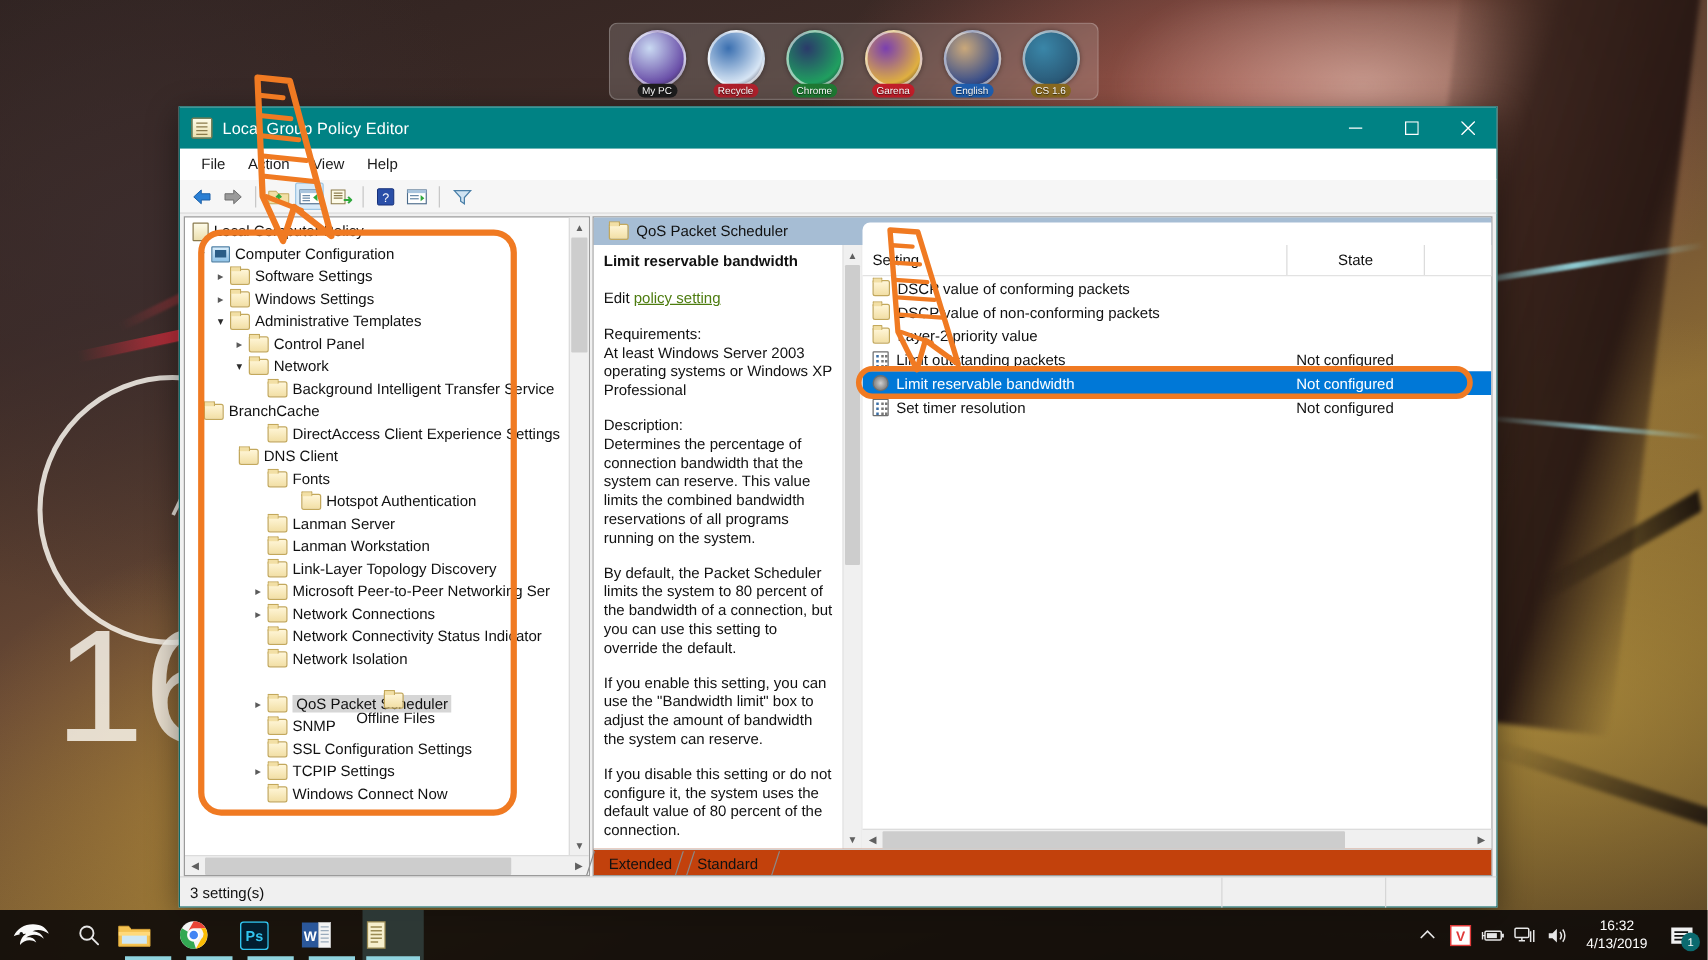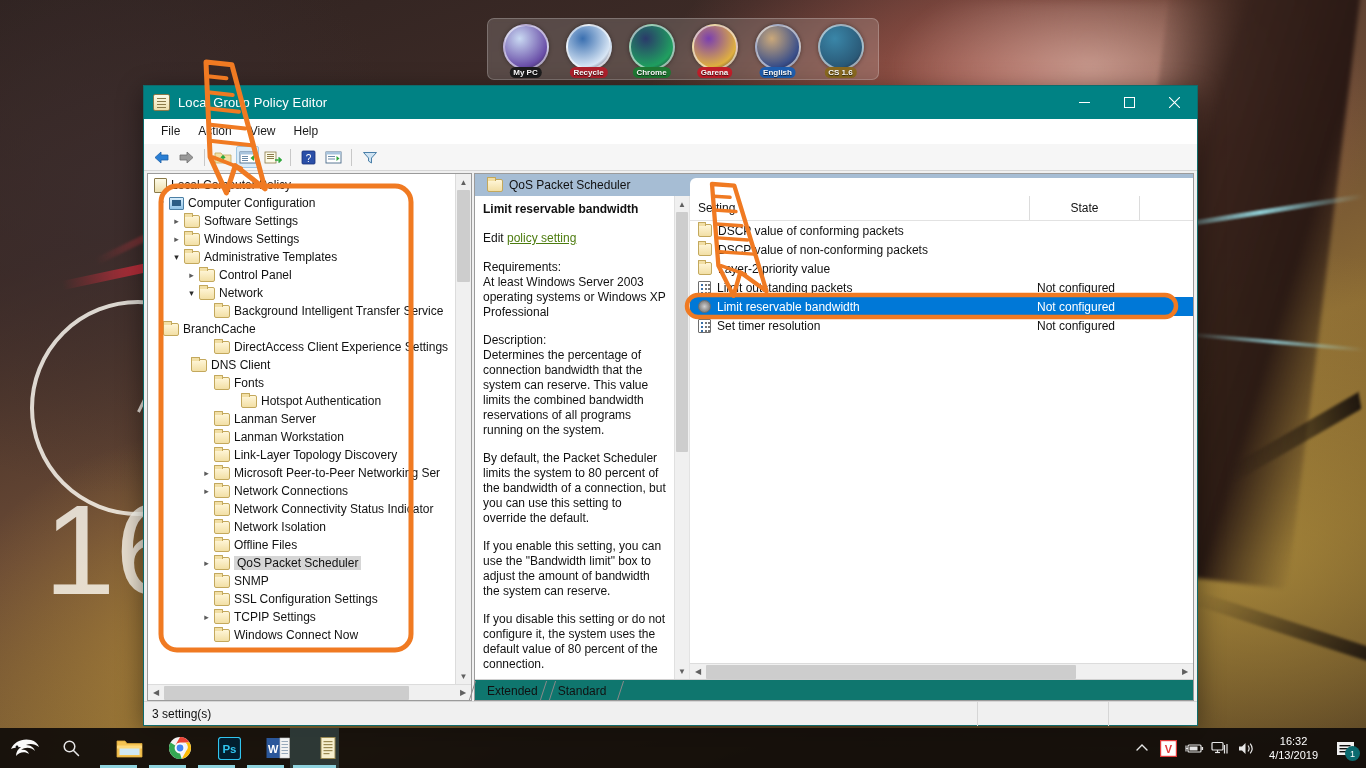--- a/index.html
+++ b/index.html
@@ -101,21 +101,21 @@
   .dock-item { position: relative; width: 56px; height: 56px; cursor: pointer; }
   .dock-ico {
     width: 46px; height: 46px; border-radius: 50%;
     margin: 3px auto 0;
     border: 2px solid rgba(255,255,255,.55);
     box-shadow: 0 0 4px rgba(0,0,0,.4);
     overflow: hidden; position: relative;
   }
   .dock-label {
     position: absolute; left: 50%; bottom: -1px; transform: translateX(-50%);
-    font-size: 8px; font-weight: bold; color: #fff;
+    font-size: 8px; font-weight: normal; color: #fff;
     padding: 0 4px; border-radius: 6px;
     white-space: nowrap; line-height: 11px;
     text-shadow: 0 1px 1px rgba(0,0,0,.7);
   }
 
   
   #gpedit {
     position: absolute; left: 143px; top: 85px;
     width: 1055px; height: 641px;
     background: #f0f0f0;
@@ -334,21 +334,21 @@
   .l-name { flex: 0 0 auto; width: 320px; overflow: hidden; white-space: nowrap; }
   .l-state { width: 130px; flex: 0 0 auto; }
 
   #list-hscroll {
     height: 16px; background: #f0f0f0; border-top: 1px solid #dcdcdc;
     display: flex; align-items: center; flex: 0 0 auto;
   }
   #list-hscroll .hsb-thumb { width: 370px; }
 
   #rp-tabs {
-    height: 21px; background: #0f766e; flex: 0 0 auto;
+    height: 21px; background: #c2410c; flex: 0 0 auto;
     display: flex; align-items: flex-end; padding-left: 2px;
     border-top: 1px solid #d0d0d0;
   }
   .folder-tab {
     font-size: 12px; color: #111; height: 19px;
     display: flex; align-items: center; padding: 0 10px;
     position: relative; cursor: pointer;
   }
   .folder-tab::before {
     content: ""; position: absolute; left: -5px; top: 0; bottom: 0;
@@ -381,21 +381,21 @@
   #start-btn {
     width: 48px; height: 40px; display: flex; align-items: center;
     justify-content: center; cursor: pointer;
   }
   #search-btn {
     width: 46px; height: 40px; display: flex; align-items: center;
     justify-content: center; cursor: pointer;
   }
   .tb-app {
     width: 49px; height: 40px; display: flex; align-items: center;
-    justify-content: flex-end; cursor: pointer; position: relative;
+    justify-content: flex-start; cursor: pointer; position: relative;
   }
   .tb-app.running::after {
     content: ""; position: absolute; left: 6px; right: 6px; bottom: 0;
     height: 3px; background: #8fd3de;
   }
   .tb-app.active { background: rgba(120,190,200,.22); }
   .tb-app.active::after { background: #8fd3de; left: 3px; right: 3px; }
   #tray {
     margin-left: auto; display: flex; align-items: center; height: 40px;
     padding-right: 4px;
@@ -655,21 +655,21 @@
               <div class="tree-row" style="padding-left: 51px;">
                 <span class="chev"></span>
                 <span class="t-ico"></span>
                 <span class="tree-label">Network Connectivity Status Indicator</span>
               </div>
               <div class="tree-row" style="padding-left: 51px;">
                 <span class="chev"></span>
                 <span class="t-ico"></span>
                 <span class="tree-label">Network Isolation</span>
               </div>
-              <div class="tree-row" style="padding-left: 51px;">
+              <div class="tree-row" style="padding-left: 30px; flex-direction: column;">
                 <span class="chev"></span>
                 <span class="t-ico"></span>
                 <span class="tree-label">Offline Files</span>
               </div>
               <div class="tree-row sel-soft" style="padding-left: 51px;">
                 <span class="chev">▸</span>
                 <span class="t-ico"></span>
                 <span class="tree-label">QoS Packet Scheduler</span>
               </div>
               <div class="tree-row" style="padding-left: 51px;">

